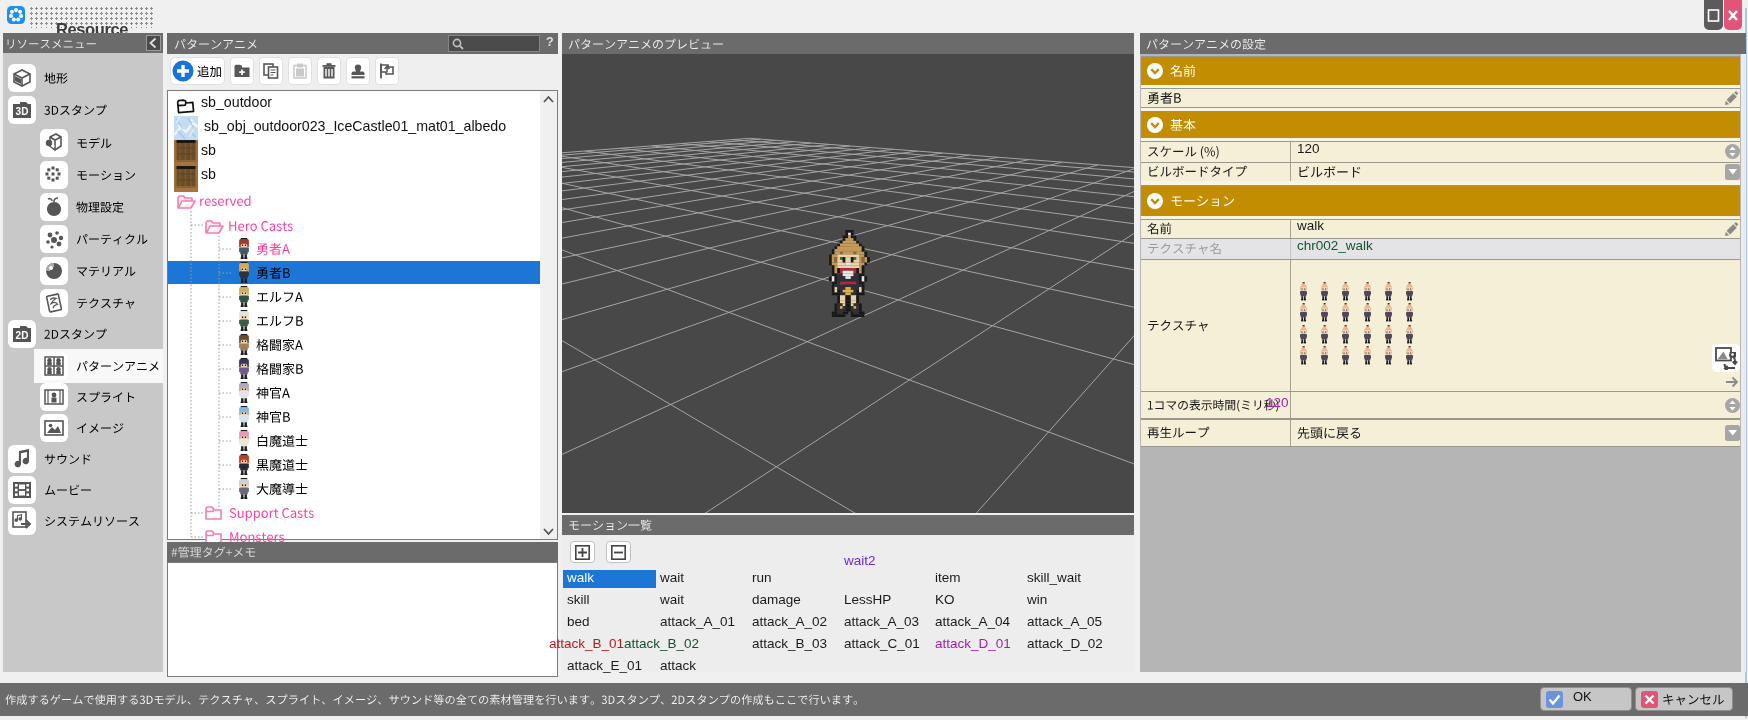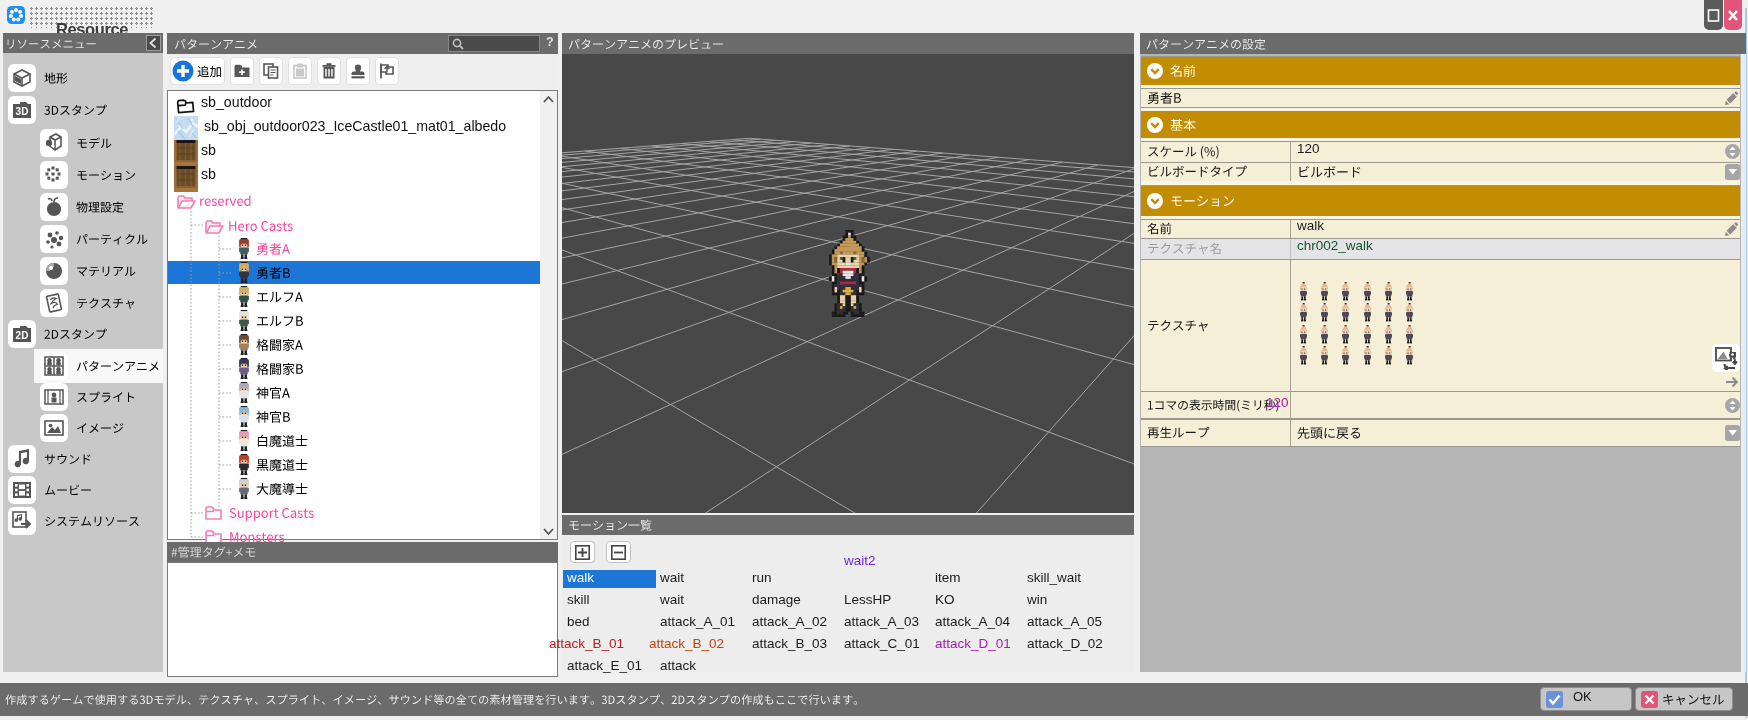--- a/index.html
+++ b/index.html
@@ -825,21 +825,21 @@
 <div style="position:absolute;left:844px;top:591.5px;font:400 13.5px 'Liberation Sans', sans-serif;color:#1a1a1a;white-space:pre">LessHP</div>
 <div style="position:absolute;left:935px;top:591.5px;font:400 13.5px 'Liberation Sans', sans-serif;color:#1a1a1a;white-space:pre">KO</div>
 <div style="position:absolute;left:1027px;top:591.5px;font:400 13.5px 'Liberation Sans', sans-serif;color:#1a1a1a;white-space:pre">win</div>
 <div style="position:absolute;left:567px;top:613.5px;font:400 13.5px 'Liberation Sans', sans-serif;color:#1a1a1a;white-space:pre">bed</div>
 <div style="position:absolute;left:660px;top:613.5px;font:400 13.5px 'Liberation Sans', sans-serif;color:#1a1a1a;white-space:pre">attack_A_01</div>
 <div style="position:absolute;left:752px;top:613.5px;font:400 13.5px 'Liberation Sans', sans-serif;color:#1a1a1a;white-space:pre">attack_A_02</div>
 <div style="position:absolute;left:844px;top:613.5px;font:400 13.5px 'Liberation Sans', sans-serif;color:#1a1a1a;white-space:pre">attack_A_03</div>
 <div style="position:absolute;left:935px;top:613.5px;font:400 13.5px 'Liberation Sans', sans-serif;color:#1a1a1a;white-space:pre">attack_A_04</div>
 <div style="position:absolute;left:1027px;top:613.5px;font:400 13.5px 'Liberation Sans', sans-serif;color:#1a1a1a;white-space:pre">attack_A_05</div>
 <div style="position:absolute;left:549px;top:635.5px;font:400 13.5px 'Liberation Sans', sans-serif;color:#b91c1c;white-space:pre">attack_B_01</div>
-<div style="position:absolute;left:649px;top:635.5px;font:400 13.5px 'Liberation Sans', sans-serif;color:#c2410c;white-space:pre">attack_B_02</div>
+<div style="position:absolute;left:624px;top:635.5px;font:400 13.5px 'Liberation Sans', sans-serif;color:#14532d;white-space:pre">attack_B_02</div>
 <div style="position:absolute;left:752px;top:635.5px;font:400 13.5px 'Liberation Sans', sans-serif;color:#1a1a1a;white-space:pre">attack_B_03</div>
 <div style="position:absolute;left:844px;top:635.5px;font:400 13.5px 'Liberation Sans', sans-serif;color:#1a1a1a;white-space:pre">attack_C_01</div>
 <div style="position:absolute;left:935px;top:635.5px;font:400 13.5px 'Liberation Sans', sans-serif;color:#a21caf;white-space:pre">attack_D_01</div>
 <div style="position:absolute;left:1027px;top:635.5px;font:400 13.5px 'Liberation Sans', sans-serif;color:#1a1a1a;white-space:pre">attack_D_02</div>
 <div style="position:absolute;left:567px;top:657.5px;font:400 13.5px 'Liberation Sans', sans-serif;color:#1a1a1a;white-space:pre">attack_E_01</div>
 <div style="position:absolute;left:660px;top:657.5px;font:400 13.5px 'Liberation Sans', sans-serif;color:#1a1a1a;white-space:pre">attack</div>
 <div style="position:absolute;left:1140px;top:33px;width:606px;height:639px;background:#b5b5b5"></div>
 <div style="position:absolute;left:1140px;top:33px;width:606px;height:21px;background:#6b6b6b"></div>
 <svg style="position:absolute;left:1146px;top:35.8px;overflow:visible" width="120" height="16" viewBox="0 -12.7 120 16">
     <path d="M9.4 -8.4C9.4 -8.8 9.7 -9.2 10.2 -9.2C10.6 -9.2 11 -8.8 11 -8.4C11 -7.9 10.6 -7.6 10.2 -7.6C9.7 -7.6 9.4 -7.9 9.4 -8.4ZM8.8 -8.4C8.8 -7.6 9.4 -7 10.2 -7C10.9 -7 11.5 -7.6 11.5 -8.4C11.5 -9.1 10.9 -9.7 10.2 -9.7C9.4 -9.7 8.8 -9.1 8.8 -8.4ZM2.6 -3.6C2.2 -2.6 1.5 -1.3 0.8 -0.3L1.8 0.1C2.5 -0.9 3.1 -2.1 3.6 -3.2C4.1 -4.4 4.5 -6.2 4.6 -7C4.7 -7.2 4.8 -7.6 4.9 -7.8L3.8 -8.1C3.6 -6.7 3.1 -4.8 2.6 -3.6ZM8.5 -4.1C9 -2.8 9.6 -1.2 9.9 0.1L10.9 -0.3C10.6 -1.4 10 -3.2 9.5 -4.4C9 -5.7 8.2 -7.3 7.8 -8.2L6.8 -7.9C7.3 -7 8 -5.3 8.5 -4.1Z M18.4 -9.4 17.3 -9.8C17.3 -9.5 17.1 -9 17 -8.8C16.4 -7.7 15.2 -5.9 13.1 -4.6L13.9 -4C15.3 -4.9 16.3 -6.1 17.1 -7.2H21.1C20.9 -6.2 20.3 -4.9 19.5 -3.9C18.7 -4.5 17.8 -5 17 -5.5L16.3 -4.8C17.1 -4.4 18 -3.7 18.9 -3.1C17.8 -1.9 16.3 -0.8 14.2 -0.2L15.1 0.5C17.1 -0.2 18.6 -1.3 19.7 -2.5C20.2 -2.1 20.6 -1.8 21 -1.4L21.7 -2.3C21.3 -2.6 20.8 -2.9 20.3 -3.3C21.2 -4.5 21.9 -5.9 22.2 -7C22.3 -7.2 22.4 -7.5 22.5 -7.7L21.7 -8.2C21.5 -8.1 21.2 -8.1 20.9 -8.1H17.6L17.9 -8.5C18 -8.7 18.2 -9.1 18.4 -9.4Z M25.2 -5.2V-4C25.6 -4.1 26.2 -4.1 26.9 -4.1C27.8 -4.1 32.6 -4.1 33.5 -4.1C34 -4.1 34.5 -4 34.8 -4V-5.2C34.5 -5.2 34.1 -5.1 33.5 -5.1C32.6 -5.1 27.8 -5.1 26.9 -5.1C26.2 -5.1 25.6 -5.2 25.2 -5.2Z M38.7 -8.8 38 -8.1C38.9 -7.5 40.4 -6.2 41 -5.6L41.8 -6.3C41.1 -7 39.6 -8.2 38.7 -8.8ZM37.7 -0.8 38.3 0.2C40.3 -0.1 41.8 -0.9 43 -1.6C44.9 -2.8 46.3 -4.4 47.1 -5.9L46.5 -6.9C45.8 -5.4 44.3 -3.7 42.5 -2.5C41.4 -1.8 39.8 -1.1 37.7 -0.8Z M59.2 -8.1 58.6 -8.7C58.4 -8.6 58 -8.6 57.7 -8.6C57 -8.6 51.4 -8.6 50.9 -8.6C50.4 -8.6 49.9 -8.7 49.5 -8.7V-7.6C50 -7.7 50.4 -7.7 50.9 -7.7C51.4 -7.7 56.9 -7.7 57.7 -7.7C57.3 -6.9 56.2 -5.6 55.1 -5L55.9 -4.4C57.2 -5.3 58.4 -6.9 58.8 -7.7C58.9 -7.8 59.1 -8 59.2 -8.1ZM54.4 -6.5H53.3C53.3 -6.2 53.4 -6 53.4 -5.7C53.4 -3.7 53.1 -1.9 51.2 -0.8C50.9 -0.6 50.5 -0.4 50.1 -0.3L51 0.4C54.1 -1.1 54.4 -3.3 54.4 -6.5Z M62.1 -7.8V-6.7C62.5 -6.7 62.9 -6.8 63.3 -6.8C63.9 -6.8 67.9 -6.8 68.5 -6.8C68.9 -6.8 69.3 -6.8 69.6 -6.7V-7.8C69.3 -7.8 68.9 -7.8 68.5 -7.8C67.8 -7.8 64.1 -7.8 63.3 -7.8C62.9 -7.8 62.5 -7.8 62.1 -7.8ZM61.1 -1.9V-0.7C61.5 -0.7 61.9 -0.8 62.4 -0.8C63.1 -0.8 68.9 -0.8 69.6 -0.8C69.9 -0.8 70.3 -0.8 70.6 -0.7V-1.9C70.3 -1.8 69.9 -1.8 69.6 -1.8C68.9 -1.8 63.1 -1.8 62.4 -1.8C61.9 -1.8 61.5 -1.8 61.1 -1.9Z M75.4 -7.3 74.7 -6.6C75.9 -5.9 77.2 -4.9 78.1 -4.2C76.9 -2.7 75.5 -1.4 73.4 -0.4L74.2 0.4C76.3 -0.7 77.8 -2.1 78.9 -3.5C79.9 -2.6 80.8 -1.8 81.7 -0.7L82.5 -1.6C81.6 -2.5 80.6 -3.4 79.5 -4.3C80.3 -5.5 80.9 -6.8 81.3 -7.9C81.4 -8.1 81.6 -8.5 81.7 -8.7L80.6 -9.1C80.6 -8.9 80.5 -8.5 80.4 -8.2C80 -7.2 79.5 -6.1 78.7 -5C77.8 -5.7 76.4 -6.7 75.4 -7.3Z M89.7 -7.7C89.6 -6.6 89.3 -5.5 89 -4.5C88.4 -2.4 87.8 -1.6 87.2 -1.6C86.7 -1.6 86 -2.3 86 -3.8C86 -5.4 87.4 -7.4 89.7 -7.7ZM90.7 -7.7C92.7 -7.5 93.9 -6 93.9 -4.2C93.9 -2.2 92.4 -1 90.9 -0.7C90.6 -0.6 90.2 -0.6 89.8 -0.5L90.4 0.4C93.2 0 94.9 -1.7 94.9 -4.2C94.9 -6.6 93.1 -8.6 90.3 -8.6C87.4 -8.6 85.1 -6.3 85.1 -3.7C85.1 -1.8 86.1 -0.5 87.2 -0.5C88.3 -0.5 89.3 -1.8 90 -4.3C90.3 -5.4 90.6 -6.6 90.7 -7.7Z M97 -6.4V-5.7H100.6V-6.4ZM97.1 -9.7V-8.9H100.6V-9.7ZM97 -4.8V-4.1H100.6V-4.8ZM96.5 -8.1V-7.3H101V-8.1ZM102 -9.7V-8.3C102 -7.4 101.8 -6.4 100.6 -5.7C100.8 -5.5 101.1 -5.2 101.3 -5.1C102.6 -5.9 102.8 -7.2 102.8 -8.2V-8.9H104.9V-6.7C104.9 -5.9 105.1 -5.7 105.8 -5.7C106 -5.7 106.5 -5.7 106.7 -5.7C107.3 -5.7 107.5 -6 107.6 -7.4C107.4 -7.5 107 -7.6 106.8 -7.8C106.8 -6.6 106.8 -6.4 106.6 -6.4C106.5 -6.4 106.1 -6.4 106 -6.4C105.8 -6.4 105.7 -6.5 105.7 -6.8V-9.7ZM101.2 -4.9V-4.1H105.7C105.4 -3.1 104.8 -2.4 104.2 -1.7C103.5 -2.4 103 -3.2 102.6 -4L101.8 -3.8C102.2 -2.8 102.8 -1.9 103.5 -1.2C102.6 -0.5 101.7 -0.1 100.6 0.2C100.8 0.4 101.1 0.7 101.1 1C102.2 0.6 103.3 0.1 104.2 -0.5C105 0.1 105.9 0.6 107 0.9C107.2 0.7 107.4 0.4 107.6 0.2C106.6 -0.1 105.6 -0.5 104.8 -1.1C105.8 -2 106.5 -3.2 106.9 -4.7L106.3 -4.9L106.2 -4.9ZM97 -3.2V0.8H97.8V0.3H100.6V-3.2ZM97.8 -2.5H99.8V-0.5H97.8Z M110.7 -4.5C110.4 -2.3 109.8 -0.6 108.4 0.4C108.6 0.6 109 0.9 109.2 1C109.9 0.3 110.5 -0.6 111 -1.7C112.1 0.4 113.8 0.8 116.4 0.8H119.2C119.2 0.5 119.4 0.1 119.5 -0.1C118.9 -0.1 116.8 -0.1 116.4 -0.1C115.7 -0.1 115 -0.1 114.5 -0.3V-2.7H118V-3.5H114.5V-5.5H117.5V-6.4H110.5V-5.5H113.5V-0.5C112.5 -0.9 111.8 -1.6 111.3 -2.8C111.4 -3.3 111.5 -3.9 111.6 -4.4ZM109 -8.7V-6.1H109.9V-7.8H118.1V-6.1H119V-8.7H114.5V-10.1H113.5V-8.7Z" fill="#ececec"></path>

